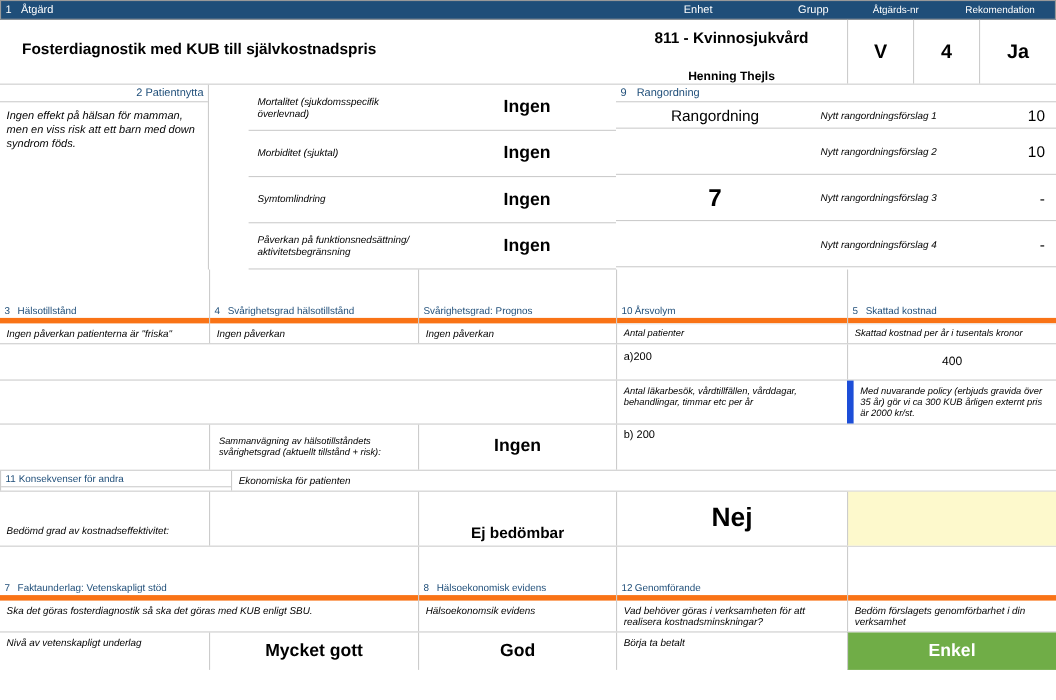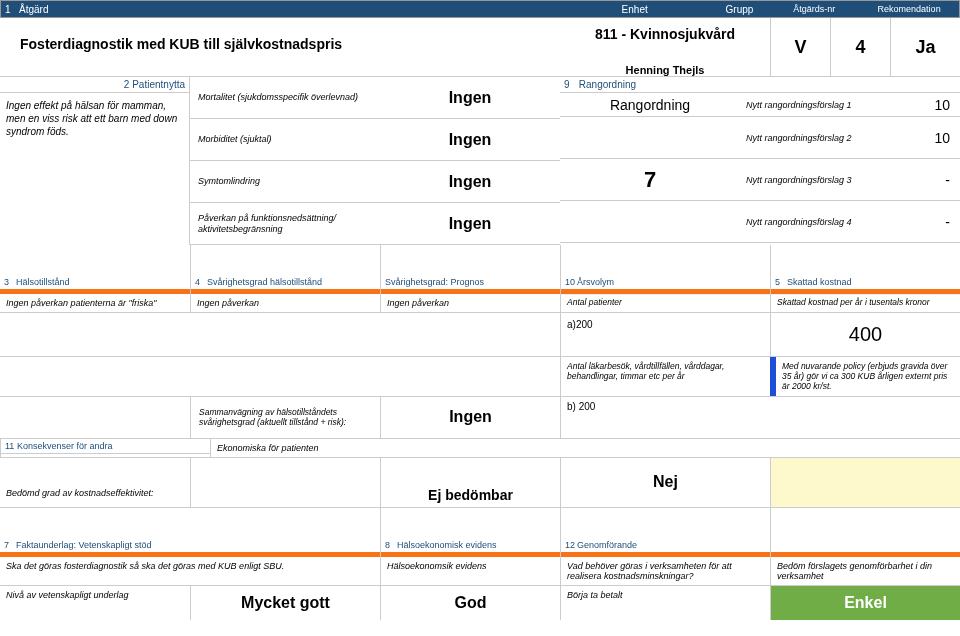--- a/index.html
+++ b/index.html
@@ -23,21 +23,21 @@
   .row1-ja { width: 70px; font-size: 18px; font-weight: bold; display: flex; align-items: center; justify-content: center; border-left: 1px solid #ccc; }
   
   .row2 { display: flex; }
   .row2-left { width: 190px; border-right: 1px solid #ccc; }
   .row2-left-head { color: #1f4e79; padding: 2px 4px; border-bottom: 1px solid #ccc; text-align: right; }
   .span-num { display: inline-block; width: 12px; }
   .row2-left-body { font-style: italic; padding: 6px; font-size: 10px; line-height: 1.3; }
   .row2-mid { width: 370px; }
   .row2-right { width: 400px; }
   
-  .param-row { display: flex; border-bottom: 1px solid #ccc; height: 42px; align-items: center; }
+  .param-row { display: flex; border-bottom: 1px solid #ccc; height: 42px; align-items: center; margin-left: 36px; }
   .param-label { width: 190px; font-style: italic; padding: 0 8px; font-size: 9px; line-height: 1.2; }
   .param-val { width: 180px; font-size: 16px; font-weight: bold; text-align: center; }
   
   .right-head { color: #1f4e79; padding: 2px 4px; border-bottom: 1px solid #ccc; }
   .rank-row { display: flex; border-bottom: 1px solid #ccc; height: 42px; align-items: center; }
   .rank-main { width: 180px; font-size: 14px; text-align: center; }
   .rank-main-big { width: 180px; font-size: 22px; font-weight: bold; text-align: center; }
   .rank-label { width: 170px; font-style: italic; font-size: 9px; padding-left: 6px; }
   .rank-val { width: 50px; font-size: 14px; text-align: right; padding-right: 10px; }
   
@@ -47,21 +47,21 @@
   .sec3-3 { width: 180px; border-left: 1px solid #ccc; }
   .sec3-4 { width: 210px; border-left: 1px solid #ccc; }
   .sec3-5 { width: 190px; border-left: 1px solid #ccc; }
   .sec-head { color: #1f4e79; padding: 2px 4px; border-bottom: 5px solid #f97316; font-size: 9px; margin-top: 30px; }
   .sec-body { font-style: italic; padding: 4px 6px; font-size: 9px; }
   .sec-sub { font-style: italic; padding: 2px 6px; font-size: 8.5px; border-top: 1px solid #eee; }
   
   .row-a200 { display: flex; border-bottom: 1px solid #ccc; }
   .a200-left { width: 560px; }
   .a200-mid { width: 210px; padding: 6px; font-size: 10px; border-left: 1px solid #ccc; }
-  .a200-right { width: 190px; font-size: 20px; text-align: center; padding: 10px 0; border-left: 1px solid #ccc; }
+  .a200-right { width: 190px; font-size: 11px; text-align: center; padding: 10px 0; border-left: 1px solid #ccc; }
   
   .row-lakbes { display: flex; border-bottom: 1px solid #ccc; }
   .lak-left { width: 560px; }
   .lak-mid { width: 210px; font-style: italic; font-size: 8.5px; padding: 4px 6px; border-left: 1px solid #ccc; line-height: 1.2; }
   .lak-right { width: 190px; font-style: italic; font-size: 8.5px; padding: 4px 6px; border-left: 6px solid #1d4ed8; line-height: 1.2; }
   
   .row-samman { display: flex; border-bottom: 1px solid #ccc; height: 42px; align-items: center; }
   .samm-blank { width: 190px; }
   .samm-label { width: 190px; font-style: italic; font-size: 8.5px; padding: 0 8px; line-height: 1.2; border-left: 1px solid #ccc; height: 100%; display: flex; align-items: center; }
   .samm-val { width: 180px; font-size: 16px; font-weight: bold; text-align: center; border-left: 1px solid #ccc; height: 100%; display: flex; align-items: center; justify-content: center; }
@@ -72,21 +72,21 @@
   .kost-left { width: 560px; }
   .kost-mid { width: 210px; border-left: 1px solid #ccc; }
   .kost-right { width: 190px; border-left: 1px solid #ccc; font-style: italic; font-size: 9px; padding: 4px 6px; }
   .kost-head { color: #1f4e79; padding: 2px 4px; border-bottom: 1px solid #ccc; font-size: 9px; }
   .kost-body { font-style: italic; font-size: 9px; padding: 2px 6px; }
   
   .row-nej { display: flex; border-bottom: 1px solid #ccc; height: 50px; }
   .nej-left { width: 190px; font-style: italic; font-size: 9px; padding: 30px 6px 4px 6px; }
   .nej-mid1 { width: 190px; border-left: 1px solid #ccc; }
   .nej-mid2 { width: 180px; font-size: 14px; font-weight: bold; display: flex; align-items: flex-end; justify-content: center; padding-bottom: 4px; border-left: 1px solid #ccc; }
-  .nej-mid3 { width: 210px; font-size: 16px; font-weight: bold; display: flex; align-items: center; justify-content: center; border-left: 1px solid #ccc; }
+  .nej-mid3 { width: 210px; font-size: 24px; font-weight: bold; display: flex; align-items: center; justify-content: center; border-left: 1px solid #ccc; }
   .nej-right { width: 190px; border-left: 1px solid #ccc; background: #fdf9cc; }
   
   .row-fakta { display: flex; border-bottom: 1px solid #ccc; }
   .fakta-1 { width: 380px; }
   .fakta-2 { width: 180px; border-left: 1px solid #ccc; }
   .fakta-3 { width: 210px; border-left: 1px solid #ccc; }
   .fakta-4 { width: 190px; border-left: 1px solid #ccc; }
   
   .row-final { display: flex; height: 34px; }
   .final-1 { width: 190px; font-style: italic; font-size: 9px; padding: 4px 6px; display: flex; align-items: flex-start; }

